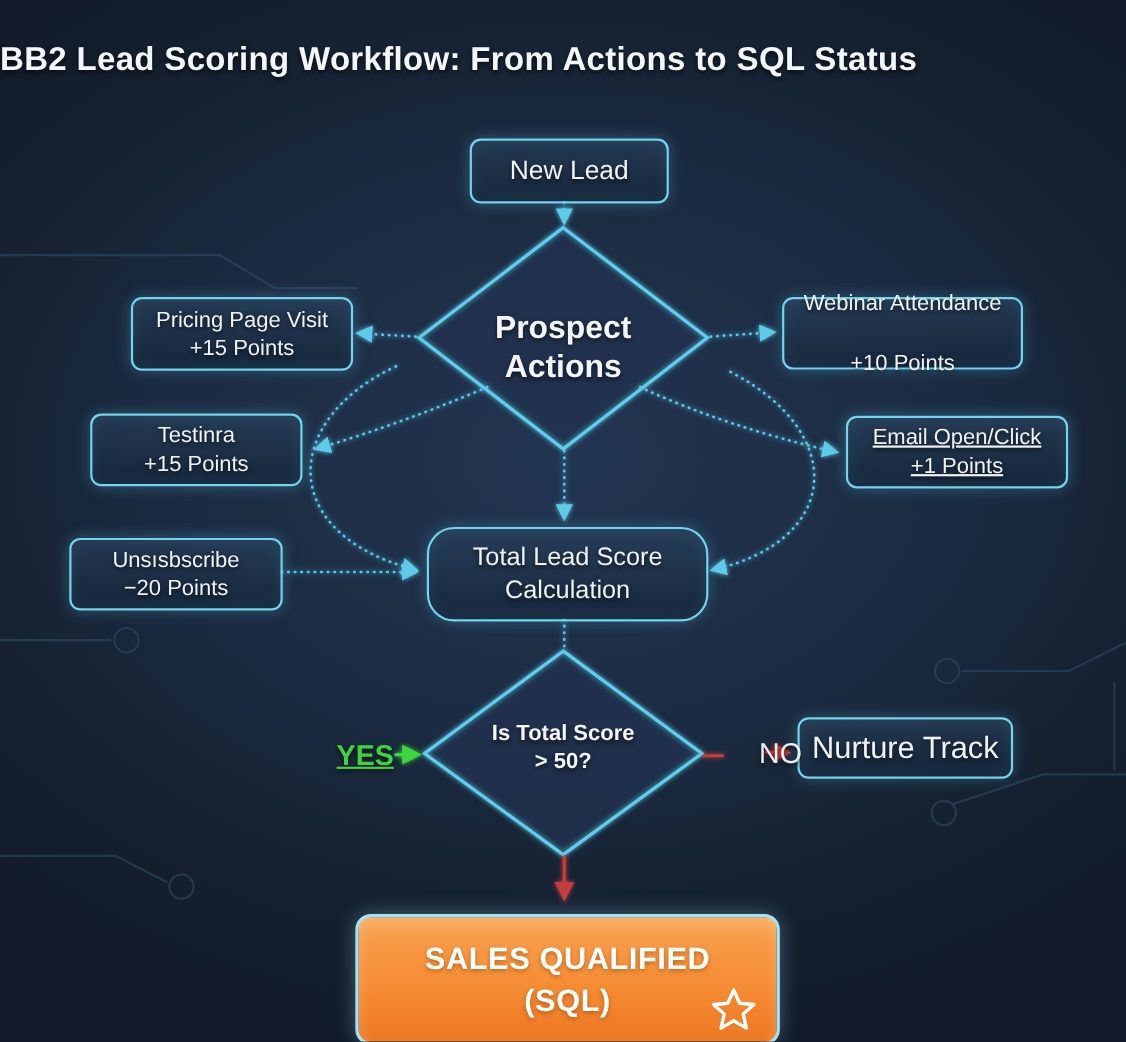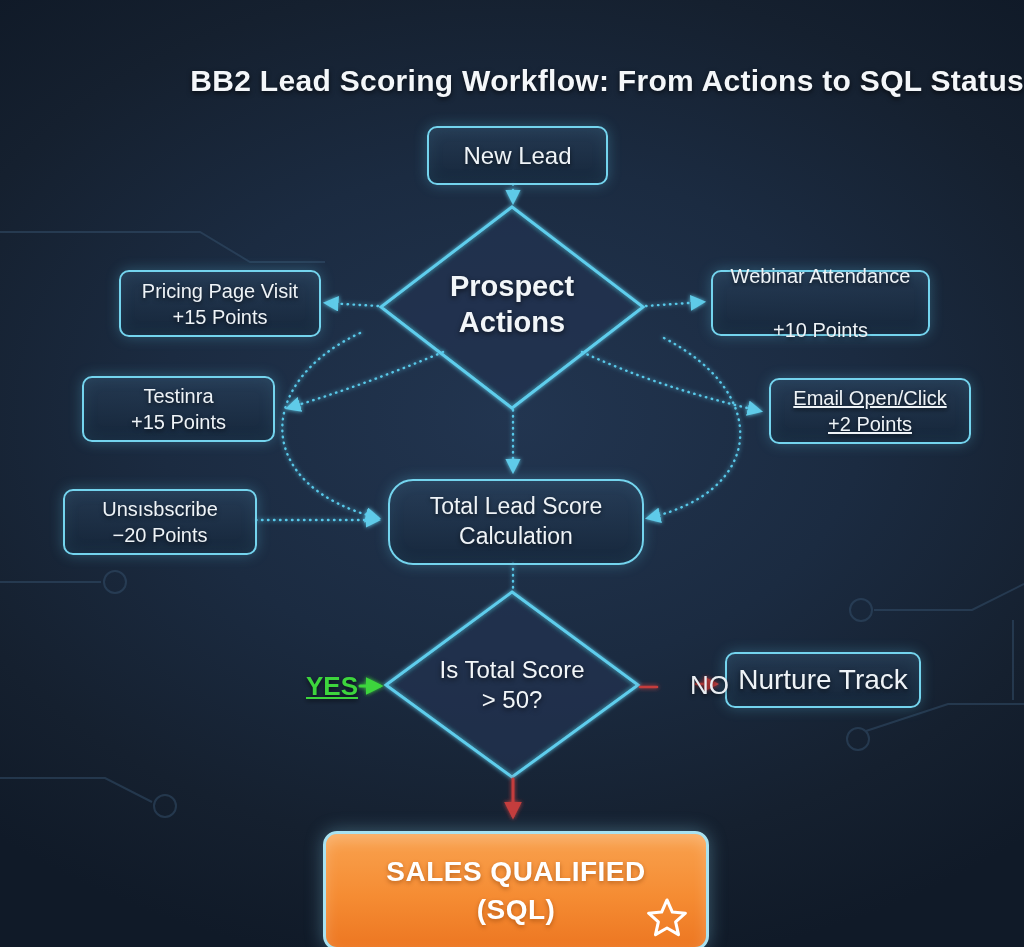--- a/index.html
+++ b/index.html
@@ -3,38 +3,37 @@
 <meta charset="utf-8">
 <style>
   html,body{margin:0;padding:0;background:#0e1724;}
   .stage{
     position:relative;width:1024px;height:947px;overflow:hidden;
     font-family:"Liberation Sans",sans-serif;
     background:radial-gradient(ellipse 780px 560px at 50% 44%, #223550 0%, #1b2b41 45%, #15202f 78%, #101a28 100%);
   }
   svg.layer{position:absolute;left:0;top:0;}
   .title{
-    position:absolute;left:0;top:38px;width:100%;text-align:right;
+    position:absolute;left:0;top:38px;width:100%;text-align:left;
     color:#f4f7fa;font-size:30px;font-weight:700;letter-spacing:.3px;
     text-shadow:0 2px 5px rgba(0,0,0,.65);
-    margin-top:26px;
   }
   .box{
     position:absolute;display:flex;flex-direction:column;align-items:center;justify-content:center;
     border:2.5px solid #74d4ee;border-radius:10px;
     background:linear-gradient(180deg, rgba(46,72,100,.50), rgba(20,37,57,.74));
     box-shadow:0 0 14px rgba(96,202,236,.30), inset 0 0 16px rgba(96,202,236,.10);
     color:#eef3f7;text-align:left;text-shadow:0 2px 4px rgba(0,0,0,.55);line-height:1.3;
   } .fs20{font-size:20px;} .fs23{font-size:23px;} .fs24{font-size:24px;}
   .dlabel{
     position:absolute;color:#f2f6f9;text-align:center;line-height:1.25;
     text-shadow:0 2px 5px rgba(0,0,0,.6);
   }
   .dlabel.big{font-size:29px;font-weight:600;}
-  .dlabel.mid{font-size:24px;font-weight:400;}
+  .dlabel.mid{font-size:20px;font-weight:700;}
   .edge-label{position:absolute;font-size:26px;text-shadow:0 2px 4px rgba(0,0,0,.6);}
   .yes{color:#3dd53d;font-weight:600;}
   .no{color:#eaeef2;font-weight:400;margin-left:31px;}
   .sql{
     position:absolute;left:323px;top:831px;width:380px;height:113px;
     display:flex;flex-direction:column;align-items:center;justify-content:center;
     border:3px solid #a8e2f1;border-radius:14px;
     background:linear-gradient(180deg,#f9a24f 0%,#f58c33 55%,#ed7722 100%);
     box-shadow:0 0 18px rgba(140,215,240,.35), inset 0 6px 14px rgba(255,255,255,.22);
     color:#ffffff;font-weight:700;font-size:28px;line-height:1.35;letter-spacing:.5px;
@@ -122,38 +121,38 @@
     <span>+10 Points</span>
   </div>
 
   <div class="box fs20" style="left:82px;top:376px;width:189px;height:62px;">
     <span>Testinra</span>
     <span>+15 Points</span>
   </div>
 
   <div class="box fs20" style="left:769px;top:378px;width:198px;height:62px;text-decoration:underline;">
     <span>Email Open/Click</span>
-    <span>+2 Points</span>
+    <span>+1 Points</span>
   </div>
 
   <div class="box fs20" style="left:63px;top:489px;width:190px;height:62px;">
     <span>Unsısbscribe</span>
     <span>−20 Points</span>
   </div>
 
   <div class="box fs23" style="left:388px;top:479px;width:252px;height:82px;border-radius:25px;">
     <span>Total Lead Score</span>
     <span>Calculation</span>
   </div>
 
   <div class="box" style="left:725px;top:652px;width:192px;height:52px;font-size:28px;">
     <span>Nurture Track</span>
   </div>
 
-  <div class="dlabel big" style="left:402px;top:268px;width:220px;">
+  <div class="dlabel big" style="left:402px;top:280px;width:220px;">
     <div>Prospect</div>
     <div>Actions</div>
   </div>
   <div class="dlabel mid" style="left:412px;top:655px;width:200px;">
     <div>Is Total Score</div>
     <div>&gt; 50?</div>
   </div>
 
   <div class="edge-label yes" style="left:306px;top:671px;text-decoration:underline;">YES</div>
   <div class="edge-label no" style="left:659px;top:670px;">NO</div>

